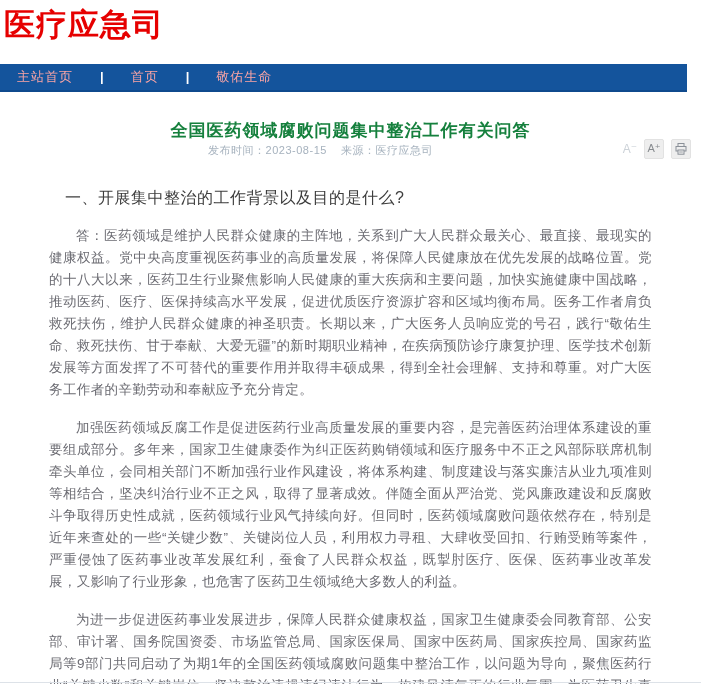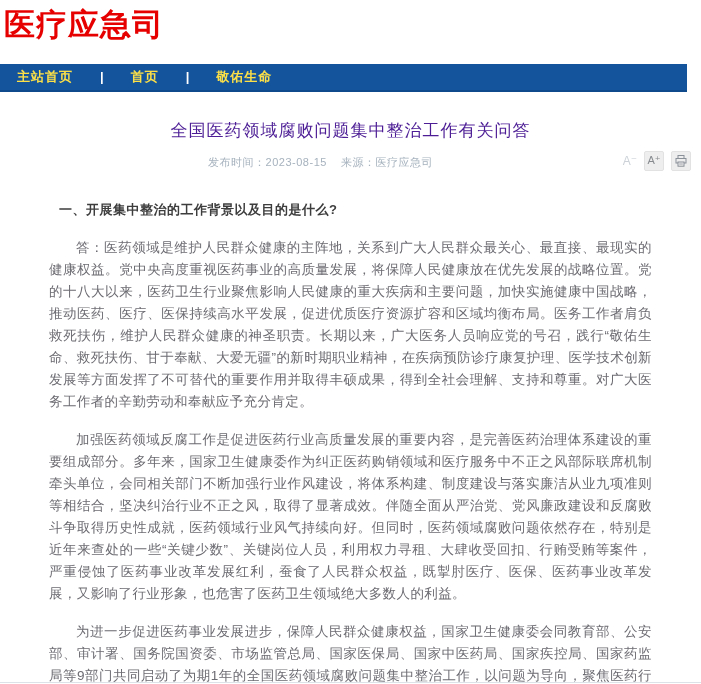--- a/index.html
+++ b/index.html
@@ -24,45 +24,45 @@
     height:28px;
     width:687px;
     background:#14549c;
     display:flex;
     align-items:center;
     padding-left:17px;
     box-sizing:border-box;
     border-bottom:2px solid #0f4a8d;
   }
   .nav-item{
-    color:#fde047;
+    color:#fca5a5;
     font-size:13px;
-    font-weight:bold;
+    font-weight:normal;
     text-decoration:none;
     cursor:pointer;
     letter-spacing:1px;
   }
   .nav-sep{
     color:#ffffff;
     font-size:13px;
     font-weight:bold;
     margin:0 27px;
   }
   .content{padding-top:27px;}
   .article-title{
     margin:0;
     text-align:center;
     font-size:17px;
-    font-weight:normal;
-    color:#4c1d95;
+    font-weight:bold;
+    color:#15803d;
     letter-spacing:1px;
   }
   .meta-row{
     position:relative;
-    margin-top:13px;
+    margin-top:1px;
     height:22px;
   }
   .meta{
     text-align:center;
     font-size:11px;
     color:#a6b2be;
     letter-spacing:0.5px;
     padding-right:60px;
   }
   .meta .sep-space{display:inline-block;width:14px;}
@@ -95,22 +95,22 @@
   }
   article{
     margin:22px 33px 0 33px;
     color:#6b6b72;
     font-size:13.5px;
     line-height:22px;
     text-align:justify;
   }
   .question-heading{
     margin:0 0 4px 0;
-    font-size:13px;
-    font-weight:bold;
+    font-size:16px;
+    font-weight:normal;
     color:#3d3d3d;
     text-indent:2em;
     letter-spacing:0.5px;
   }
   article p{
     margin:16px;
     text-indent:2em;
     letter-spacing:0.4px;
   }
   .bottom-divider{

